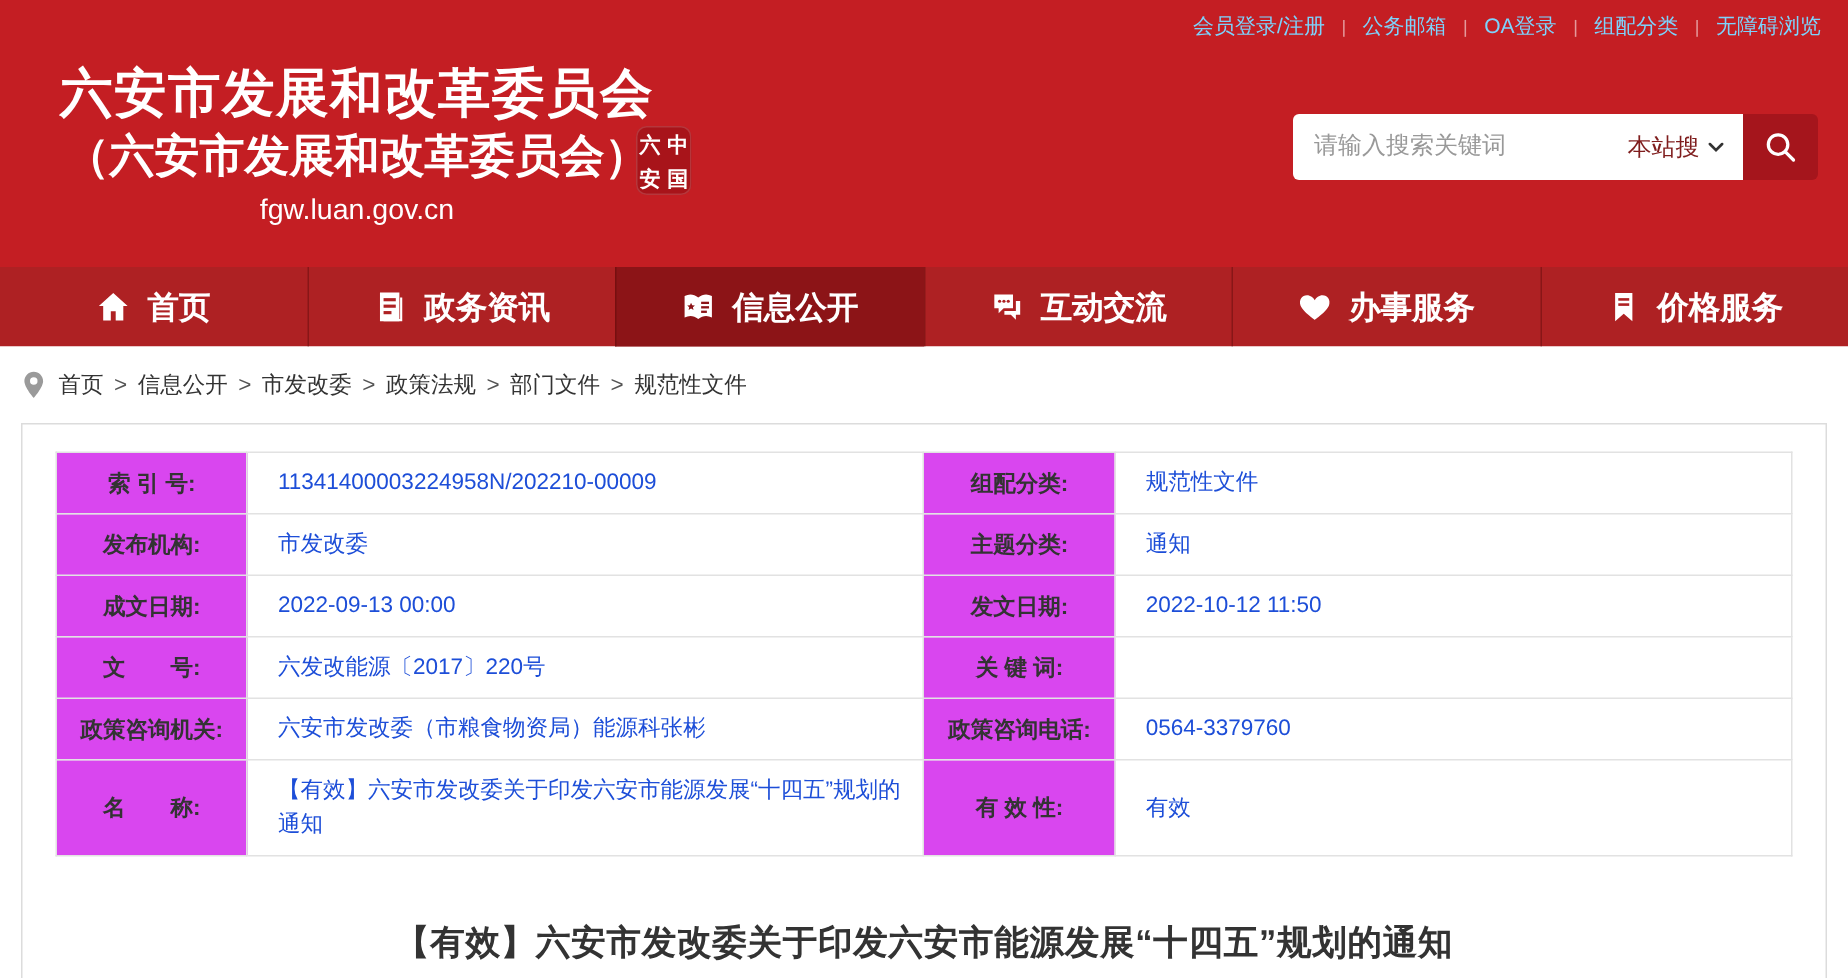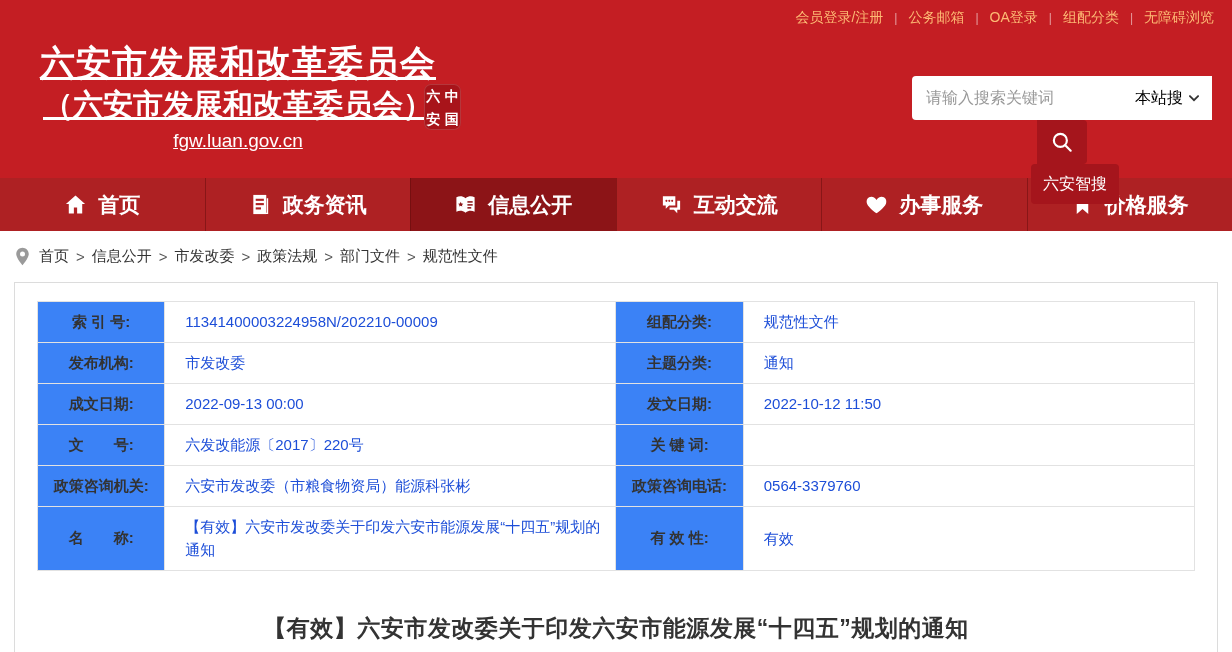--- a/index.html
+++ b/index.html
@@ -3,41 +3,41 @@
 <meta charset="utf-8">
 <style>
   * { margin:0; padding:0; box-sizing:border-box; }
   html,body { width:1232px; height:652px; overflow:hidden; background:#fff;
     font-family:"Liberation Sans","DejaVu Sans",sans-serif; }
 
   
   .header-wrap { background:#c41e23; }
   .topbar { height:36px; display:flex; justify-content:flex-end; align-items:center;
     padding-right:18px; font-size:14px; color:#fdf2d8; }
-  .topbar a { color:#fdba74; text-decoration:none; cursor:pointer; }
+  .topbar a { color:#7dd3fc; text-decoration:none; cursor:pointer; }
   .topbar .sep { margin:0 11px; color:rgba(255,255,255,.55); font-size:12px; }
 
   .header { height:142px; position:relative; }
-  .brand { position:absolute; left:12px; top:4px; width:452px; text-align:center; color:#fff;text-decoration:underline; }
+  .brand { position:absolute; left:12px; top:4px; width:452px; text-align:center; color:#fff; }
   .brand-line1 { font-size:35px; font-weight:bold; letter-spacing:1px; line-height:1.3; }
   .brand-line2 { font-size:30px; font-weight:bold; line-height:1.25; }
   .brand-domain { font-size:19px; margin-top:7px; font-weight:normal; }
   .seal { position:absolute; left:424px; top:48px; width:37px; height:46px;
     background:#a8141a; border-radius:7px; display:grid;
     grid-template-columns:1fr 1fr; grid-template-rows:1fr 1fr; color:#fff;
     font-size:14px; font-weight:bold; line-height:1; box-shadow:0 0 0 1px rgba(255,255,255,.15) inset; }
   .seal span { display:flex; align-items:center; justify-content:center; }
 
-  .search-area { position:absolute; right:20px; top:40px; display:flex; align-items:center;flex-direction:column; }
+  .search-area { position:absolute; right:20px; top:40px; display:flex; align-items:center; }
   .search-box { width:300px; height:44px; background:#fff; border-radius:4px 0 0 4px;
     display:flex; align-items:center; padding:0 10px 0 14px; }
   .search-box input { flex:1; border:none; outline:none; font-size:16px; color:#333;
     font-family:inherit; background:transparent; }
   .search-box input::placeholder { color:#999; }
-  .scope { display:flex; align-items:center; gap:5px; font-size:16px; color:#000000;
+  .scope { display:flex; align-items:center; gap:5px; font-size:16px; color:#7f1d1d;
     cursor:pointer; white-space:nowrap; padding-right:2px; }
   .search-btn { width:50px; height:44px; background:#a5151c; border:none;
     border-radius:0 4px 4px 0; display:flex; align-items:center; justify-content:center;
     cursor:pointer; }
   .smart-btn { margin-left:26px; height:40px; padding:0 12px; background:#a5151c;
     color:#fff; border:none; border-radius:4px; font-size:16px; cursor:pointer;
     font-family:inherit; }
 
   
   .nav { height:53px; background:#ae2123; display:flex; }
@@ -54,21 +54,21 @@
   .breadcrumb .pin { margin-right:9px; display:flex; }
   .breadcrumb a { color:#333; text-decoration:none; cursor:pointer; }
   .breadcrumb .bsep { margin:0 7px; color:#555; }
 
   
   .content-card { margin:0 14px; border:1px solid #dcdcdc; background:#fff;
     height:720px; padding-top:18px; }
   table.doc-table { width:calc(100% - 44px); margin:0 auto; border-collapse:collapse;
     table-layout:fixed; }
   .doc-table td { border:1px solid #e2e2e2; font-size:15px; height:41px; }
-  .doc-table td.lbl { width:11%; background:#3b82f6; font-weight:bold; color:#333;
+  .doc-table td.lbl { width:11%; background:#d946ef; font-weight:bold; color:#333;
     text-align:center; padding:4px 6px; }
   .doc-table td.val { width:39%; color:#1d4ed8; padding:8px 12px 8px 20px; line-height:1.55; }
 
   .article-title { text-align:center; font-size:23px; font-weight:bold; color:#333;
     margin-top:42px; letter-spacing:.5px; }
 </style>
 </head>
 <body>
 
 <div class="header-wrap">
@@ -106,21 +106,20 @@
             <path d="M2 2.5l5 5 5-5" stroke="#333" stroke-width="2.2" fill="none" stroke-linecap="round"></path>
           </svg>
         </span>
       </div>
       <button class="search-btn">
         <svg width="26" height="26" viewBox="0 0 24 24">
           <circle cx="10.5" cy="10.5" r="6" fill="none" stroke="#fff" stroke-width="2"></circle>
           <line x1="15" y1="15" x2="20" y2="20" stroke="#fff" stroke-width="2" stroke-linecap="round"></line>
         </svg>
       </button>
-      <button class="smart-btn">六安智搜</button>
     </div>
   </div>
 </div>
 
 <div class="nav">
   <div class="nav-item">
     <svg viewBox="0 0 24 24" fill="#fff">
       <path d="M12 2.5L2 11.5h3v10h5.3v-6.3h3.4v6.3H19v-10h3z"></path>
     </svg>
     <span>首页</span>

